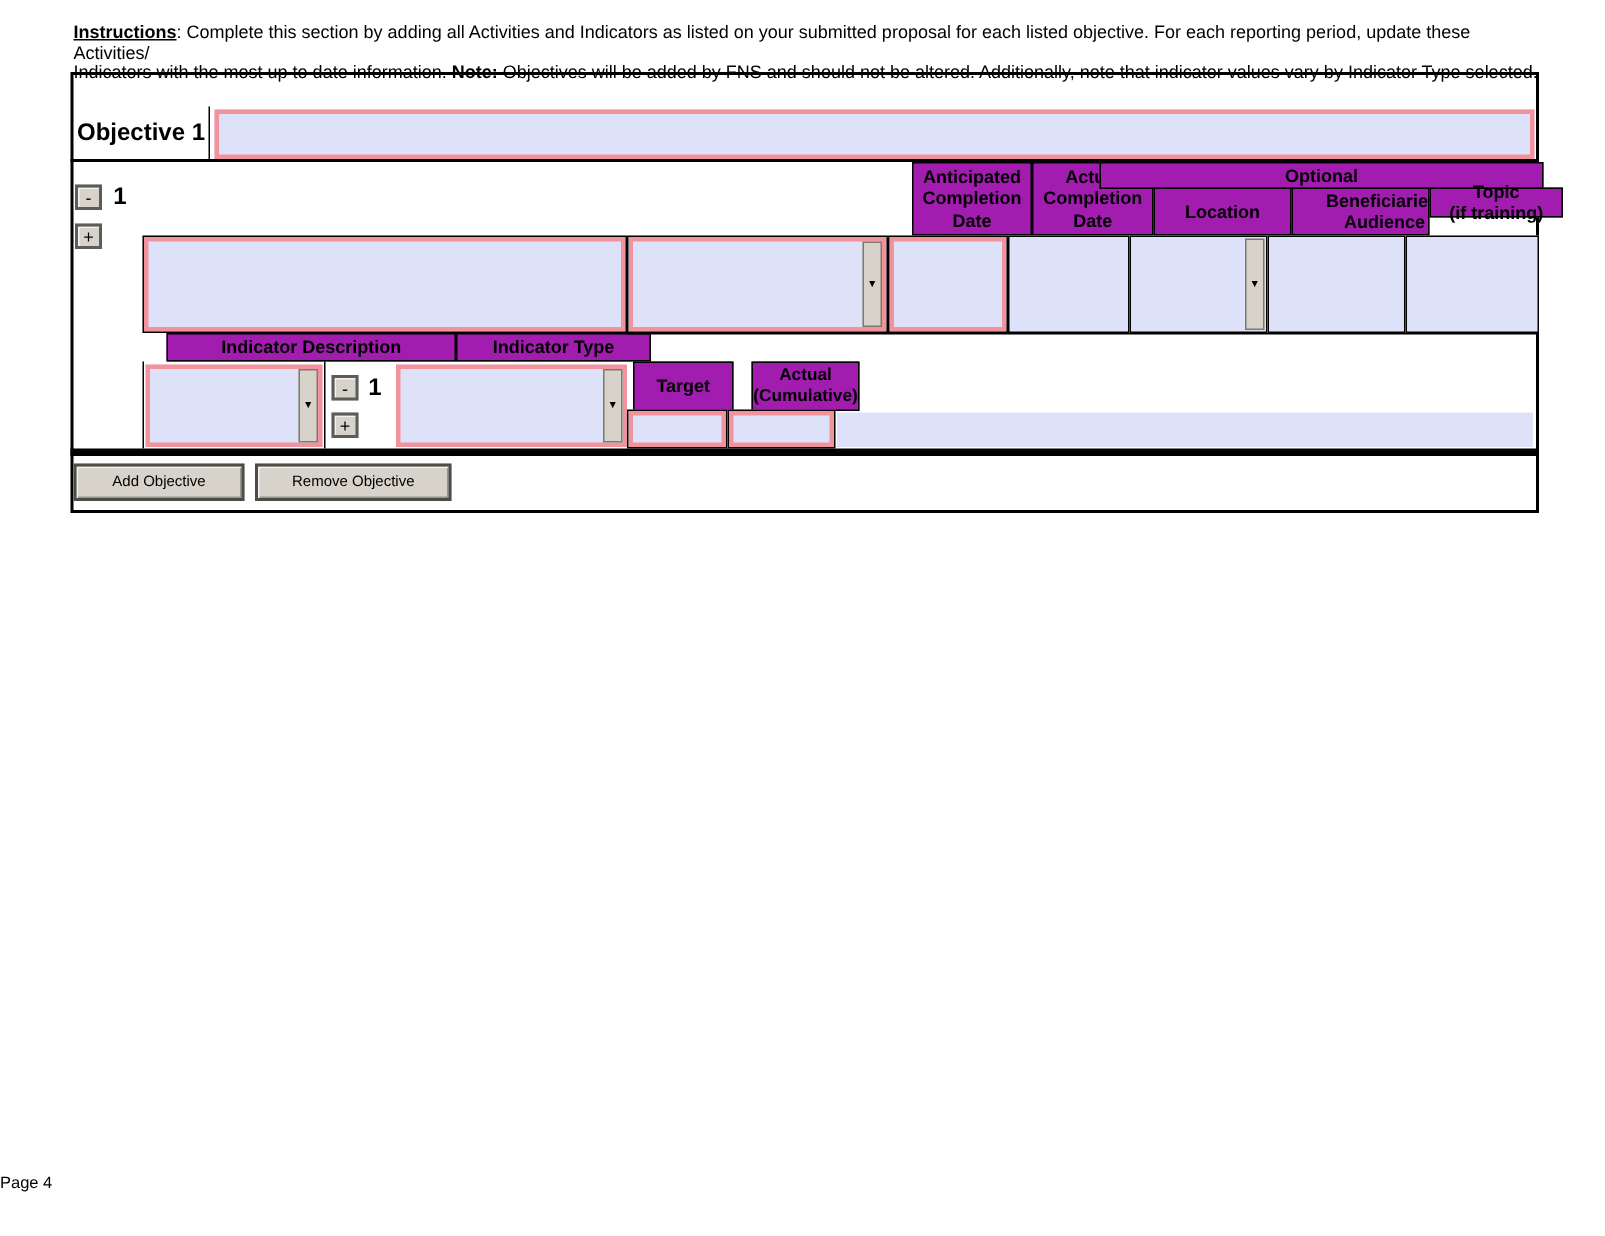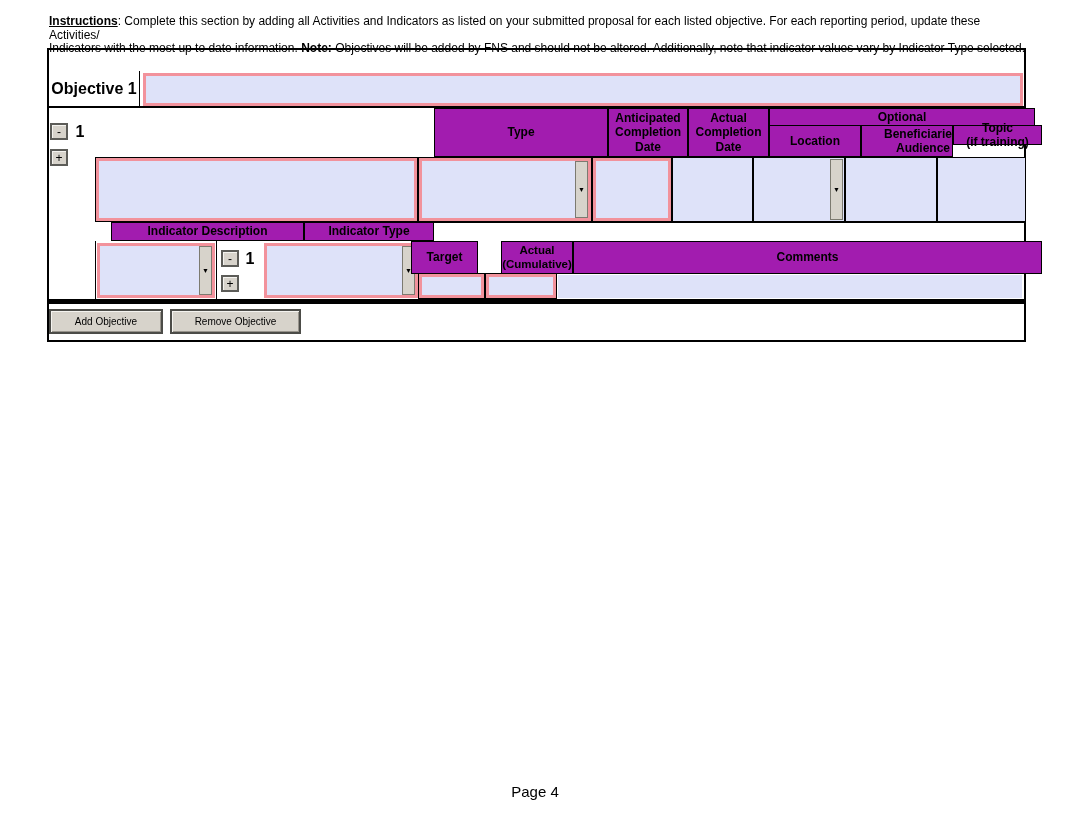--- a/index.html
+++ b/index.html
@@ -47,47 +47,46 @@
     font-size:12px;line-height:1;cursor:default;
   }
   .pushbtn{
     display:flex;align-items:center;justify-content:center;
     background:var(--control-bg);border:2px solid #4c4c48;
     box-shadow:inset 1px 1px 0 #f4f3ef, inset -1px -1px 0 #98948c;
     font-size:10px;cursor:default;
   }
   .vline{background:#000;}
   .hline{background:#000;}
-  .footer{font-size:15px;text-align:center;}
+  .footer{font-size:11px;}
 </style>
 </head>
 <body>
 
 <div id="page">
 
   <div class="abs instr" style="left:49px;top:15px;width:978px;">
     <span class="lbl">Instructions</span><span>: Complete this section by adding all Activities and Indicators as listed on your submitted proposal for each listed objective. For each reporting period, update these Activities/</span><br>
     <span>Indicators with the most up to date information. </span><span class="note">Note:</span><span> Objectives will be added by FNS and should not be altered. Additionally, note that indicator values vary by Indicator Type selected.</span>
   </div>
 
   <div class="abs frame" style="left:47px;top:48px;width:979px;height:294px;"></div>
 
 
   <div class="abs" style="left:47px;top:106px;width:979px;height:2px;background:#000;"></div>
   <div class="abs labelcell" style="left:49px;top:71px;width:91px;height:36px;border-right:1px solid #000;">Objective 1</div>
   <div class="abs pinkfield" style="left:143px;top:73px;width:880px;height:33px;"></div>
 
-  <div class="abs hdrcell" style="left:418px;top:108px;width:174px;height:49px;">Type</div>
   <div class="abs hdrcell" style="left:592px;top:108px;width:80px;height:49px;">Anticipated
 Completion
 Date</div>
   <div class="abs hdrcell" style="left:672px;top:108px;width:81px;height:49px;">Actual
 Completion
 Date</div>
-  <div class="abs hdrcell" style="left:753px;top:108px;width:266px;height:18px;">Optional</div>
+  <div class="abs hdrcell" style="left:717px;top:108px;width:296px;height:18px;">Optional</div>
   <div class="abs hdrcell" style="left:753px;top:125px;width:92px;height:32px;">Location</div>
   <div class="abs hdrcell" style="left:845px;top:125px;width:92px;height:32px;padding-left:32px;">Beneficiaries/
 Audience</div>
   <div class="abs hdrcell" style="left:937px;top:125px;width:89px;height:20px;">Topic
 (if training)</div>
 
   <div class="abs spin" style="left:50px;top:123px;width:18px;height:17px;">-</div>
   <div class="abs labelcell" style="left:72px;top:123px;width:16px;height:17px;">1</div>
   <div class="abs spin" style="left:50px;top:149px;width:18px;height:17px;">+</div>
 
@@ -116,24 +115,23 @@
     </div>
   <div class="abs vline" style="left:216px;top:241px;width:1px;height:58px;"></div>
   <div class="abs spin" style="left:221px;top:250px;width:18px;height:17px;">-</div>
   <div class="abs labelcell" style="left:243px;top:250px;width:14px;height:17px;">1</div>
   <div class="abs spin" style="left:221px;top:275px;width:18px;height:17px;">+</div>
   <div class="abs pinkfield" style="left:264px;top:243px;width:154px;height:55px;"></div>
   <div class="ddbtn" style="left:402px;top:246px;width:13px;height:49px;">
       <span>▼</span>
     </div>
 
-  <div class="abs hdrcell" style="left:395px;top:241px;width:67px;height:33px;">Target</div>
+  <div class="abs hdrcell" style="left:406px;top:241px;width:67px;height:33px;">Target</div>
   <div class="abs hdrcell" style="left:485px;top:241px;width:72px;height:33px;font-size:11.5px;">Actual
 (Cumulative)</div>
-  <div class="abs hdrcell" style="left:557px;top:241px;width:469px;height:33px;">Comments</div>
 
   <div class="abs pinkcell" style="left:418px;top:273px;width:67px;height:26px;"></div>
   <div class="abs pinkcell" style="left:485px;top:273px;width:72px;height:26px;"></div>
   <div class="abs strip" style="left:558px;top:275px;width:464px;height:23px;"></div>
 
   <div class="abs hline" style="left:47px;top:299px;width:979px;height:5px;"></div>
 
   <div class="abs pushbtn" style="left:49px;top:309px;width:114px;height:25px;">Add Objective</div>
   <div class="abs pushbtn" style="left:170px;top:309px;width:131px;height:25px;">Remove Objective</div>
 

